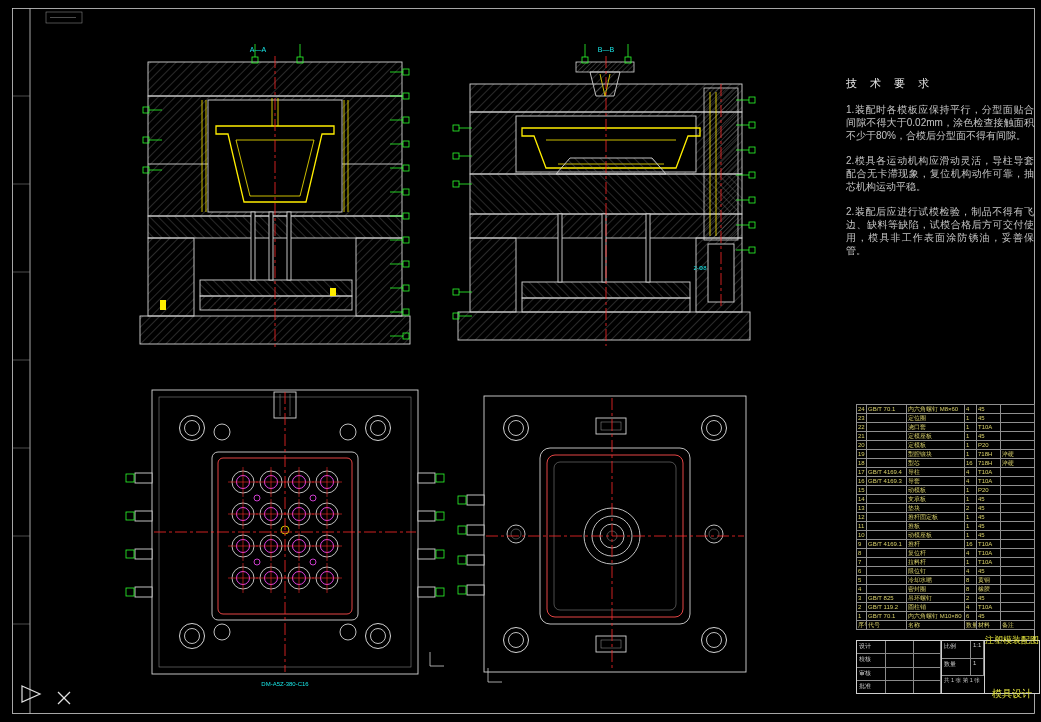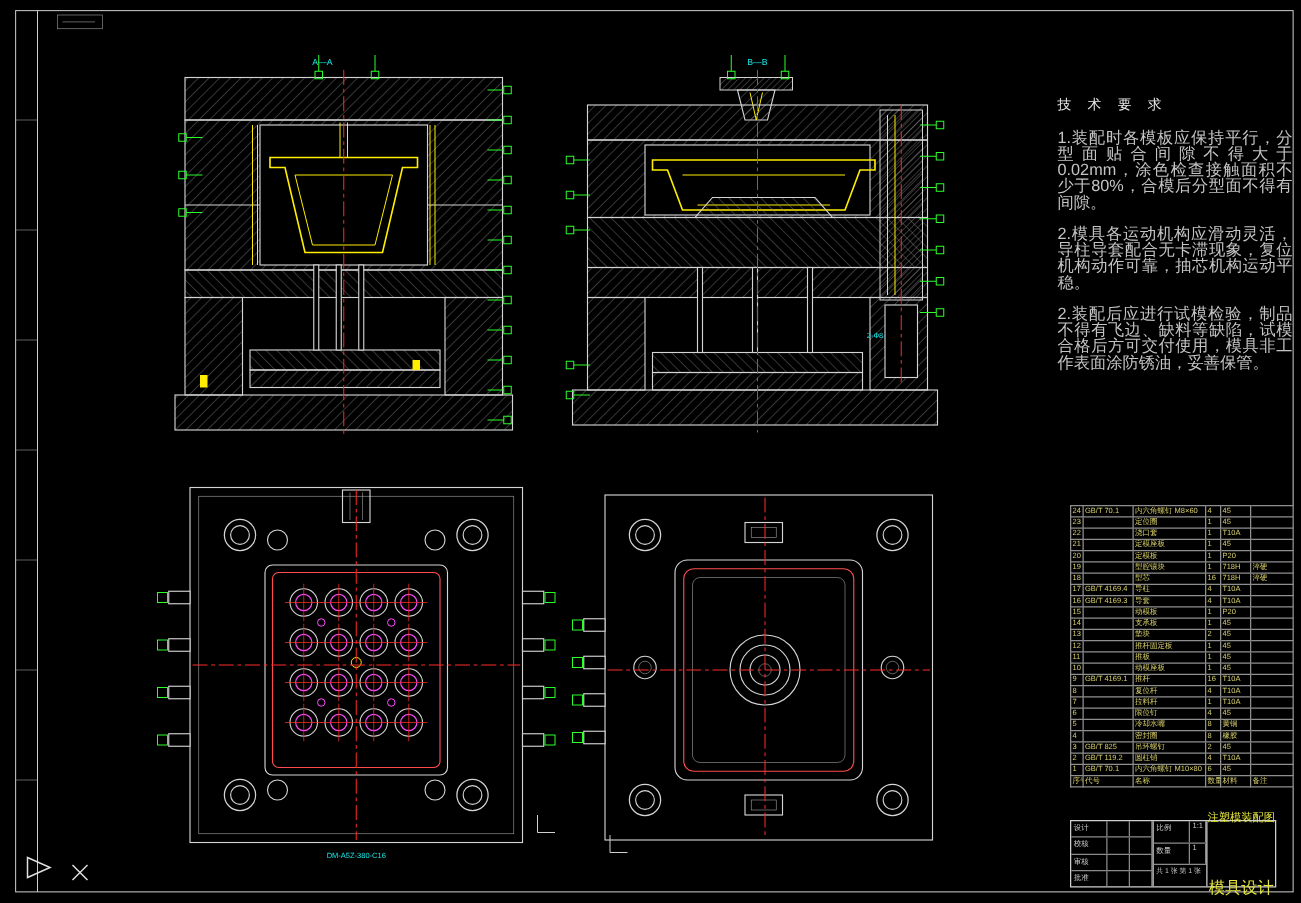--- a/index.html
+++ b/index.html
@@ -18,44 +18,44 @@
   .yln {stroke:#ffee00;fill:none;stroke-width:0.8;}
   .cl  {stroke:#ff2a2a;stroke-width:0.8;stroke-dasharray:12 3 3 3;fill:none;}
   .rl  {stroke:#ff4d4d;stroke-width:0.9;fill:none;}
   .ct  {fill:#19e6e6;font-size:7px;}
   .cts {fill:#19e6e6;font-size:6px;}
   .wl  {stroke:#cfcfcf;stroke-width:0.8;fill:none;}
 
   
   .tech{position:absolute;left:846px;top:76px;width:188px;color:#cfcfcf;}
   .tech-title{font-size:11px;letter-spacing:5px;color:#e8e8e8;margin-bottom:9px;}
-  .tech-item{font-size:13px;line-height:13px;color:#c4c4c4;margin-bottom:5px;text-align:justify;margin-top:12px;}
+  .tech-item{font-size:10px;line-height:13px;color:#c4c4c4;margin-bottom:5px;text-align:justify;margin-top:12px;}
 
   
   .bom{position:absolute;left:856px;top:404px;width:178px;border-collapse:collapse;table-layout:fixed;background:#000;}
   .bom td{border:1px solid #8f8f8f;font-size:6px;line-height:8px;height:8px;color:#d8d06a;
           padding:0 1px;overflow:hidden;white-space:nowrap;}
 
   
-  .tb{position:absolute;left:856px;top:656px;width:165px;height:54px;display:flex;
+  .tb{position:absolute;left:856px;top:640px;width:184px;height:54px;display:flex;
       border:1px solid #cfcfcf;box-sizing:border-box;background:#000;}
   .tb-left{width:86px;display:flex;flex-direction:column;}
   .tb-row{flex:1;display:flex;border-bottom:1px solid #8a8a8a;}
   .tb-left .tb-row:last-child{border-bottom:none;}
   .tb-cell{font-size:6px;color:#c9c9c9;padding:1px 2px;border-right:1px solid #8a8a8a;
            overflow:hidden;white-space:nowrap;}
   .tb-lbl{width:24px;}
   .tb-val{flex:1;}
   .tb-mid{width:42px;border-left:1px solid #cfcfcf;display:flex;flex-direction:column;}
   .tb-mid .tb-row:last-child{border-bottom:none;}
   .tb-sheet{font-size:5.5px;color:#c9c9c9;padding:1px 2px;flex:1;}
   .tb-right{flex:1;border-left:1px solid #cfcfcf;display:flex;flex-direction:column;
             align-items:center;justify-content:center;gap:4px;}
   .tb-title{color:#e6e63c;font-size:9px;white-space:nowrap;}
-  .tb-org{color:#e6e63c;font-size:13px;white-space:nowrap;margin-top:36px;}
+  .tb-org{color:#e6e63c;font-size:10px;white-space:nowrap;margin-top:36px;}
 </style>
 </head>
 <body>
 
 <div id="stage">
 
 <svg width="1041" height="722" viewBox="0 0 1041 722">
   <defs>
     <pattern id="h1" patternUnits="userSpaceOnUse" width="6" height="6" patternTransform="rotate(45)">
       <line x1="0" y1="0" x2="0" y2="6" stroke="#8f8f8f" stroke-width="0.6"></line>

